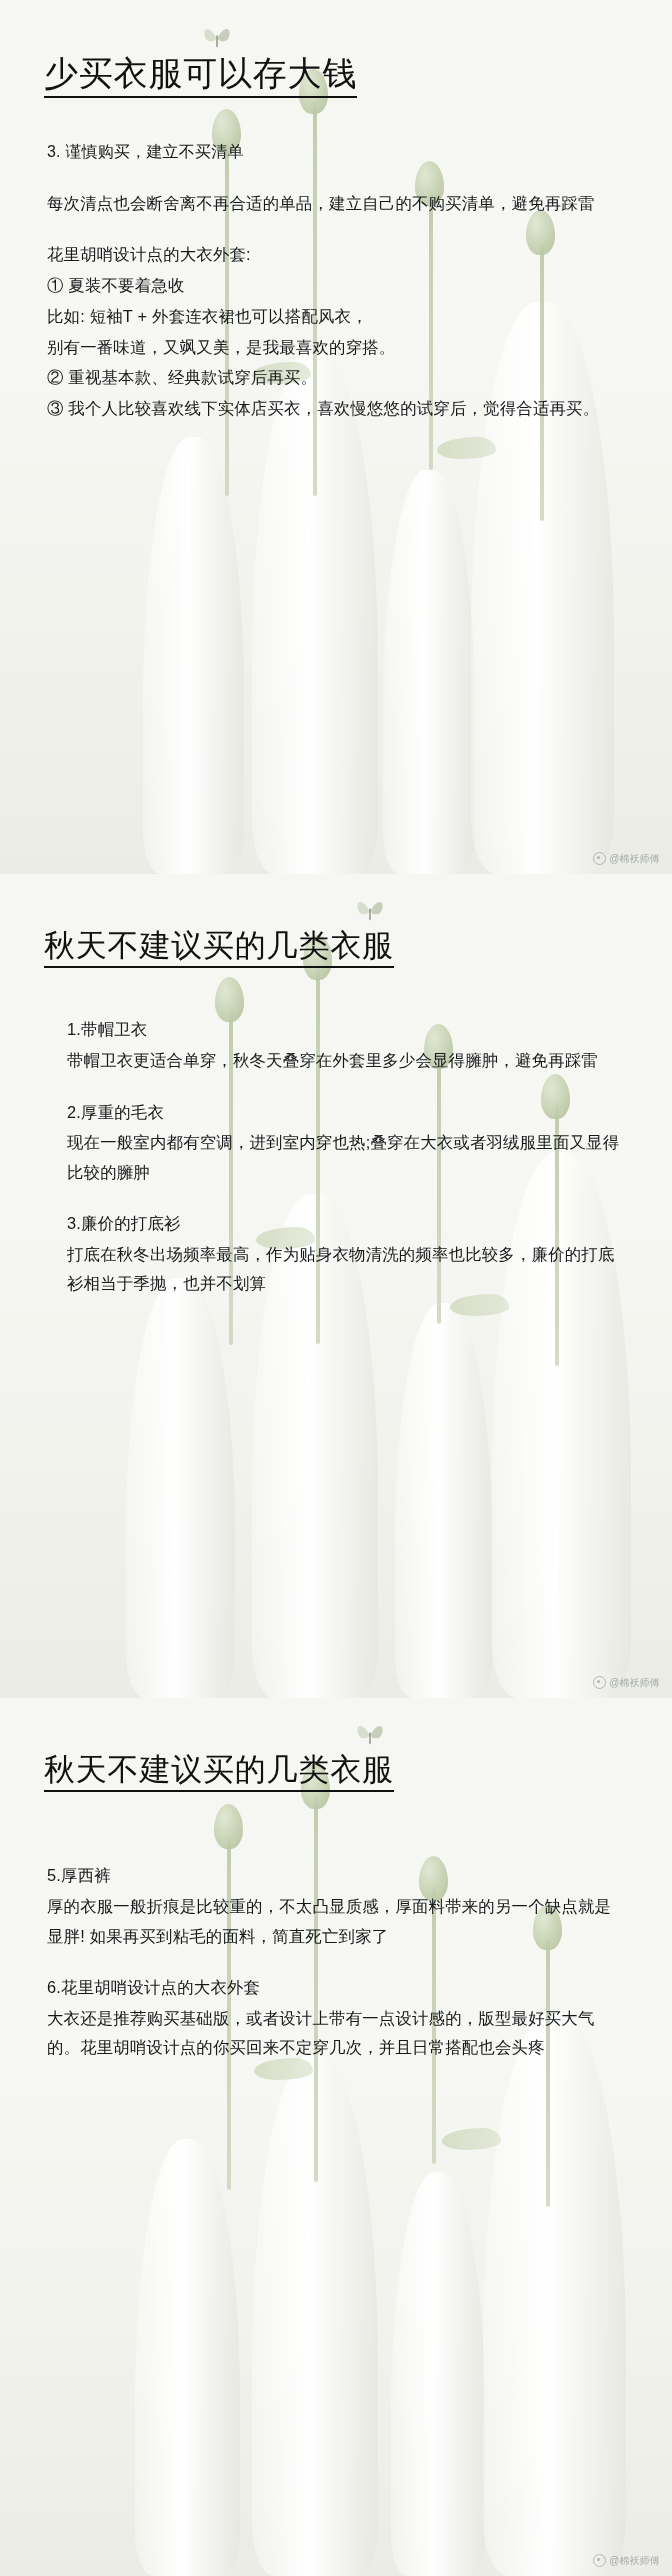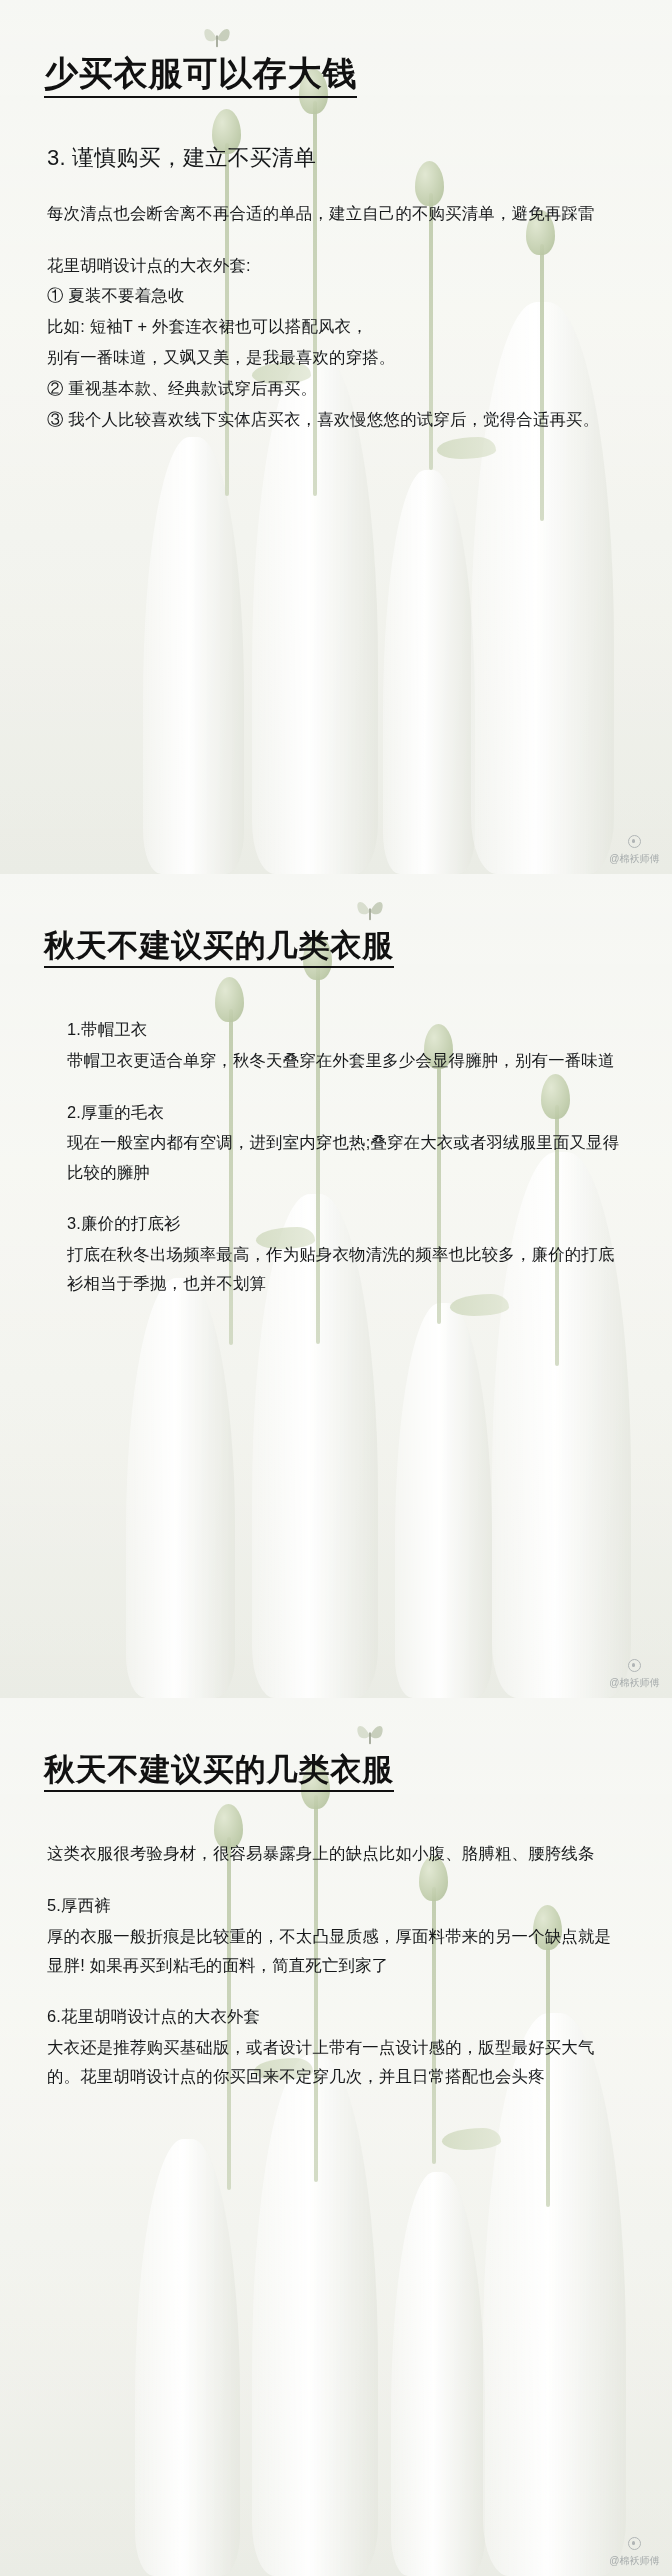--- a/index.html
+++ b/index.html
@@ -85,21 +85,21 @@
     opacity: 0.85;
   }
 
   .content {
     position: relative;
     z-index: 3;
   }
 
   .title {
     font-family: "DejaVu Sans", sans-serif;
-    font-weight: bold;
+    font-weight: normal;
     font-size: 34px;
     letter-spacing: 0.8px;
     color: #111111;
     padding: 0 0 0 44px;
     line-height: 1.25;
   }
   .title-1 { padding-top: 52px; }
   .title-underline {
     display: inline-block;
     border-bottom: 2.5px solid #111;
@@ -115,35 +115,34 @@
     letter-spacing: 0.2px;
   }
   .body p {
     margin: 0 0 14.3px 0;
   }
   .body .space-top { margin-top: 22px; }
   .body .tight { margin-bottom: 1.7px; }
 
   .heading-line {
     margin: 0 0 3.4px 0;
-    font-size: 22px;
+    font-size: 16px;
   }
 
   .watermark {
     position: absolute;
     right: 13.5px;
     bottom: 8.4px;
     font-size: 10px;
     color: #9aa0a2;
     z-index: 4;
     display: flex;
     align-items: center;
     gap: 3.4px;
     opacity: 0.85;
-    flex-direction: column;
   }
   .wm-eye {
     display: inline-block;
     width: 11px;
     height: 11px;
     border-radius: 50%;
     border: 0.8px solid #a6abad;
     position: relative;
   }
   .wm-eye::after {
@@ -239,21 +238,21 @@
       <rect x="19" y="18" width="2" height="14" rx="1" fill="#8d9481"></rect>
     </svg>
 
     <div class="content">
       <div class="title" style="padding-top:52px; font-size:31px;">
         <span class="title-underline">秋天不建议买的几类衣服</span>
       </div>
 
       <div class="body" style="padding-top:47px;margin-left:20px;">
         <p class="tight">1.带帽卫衣</p>
-        <p>带帽卫衣更适合单穿，秋冬天叠穿在外套里多少会显得臃肿，别有一番味道</p>
+        <p>带帽卫衣更适合单穿，秋冬天叠穿在外套里多少会显得臃肿，避免再踩雷</p>
         <p class="space-top tight">2.厚重的毛衣</p>
         <p>现在一般室内都有空调，进到室内穿也热;叠穿在大衣或者羽绒服里面又显得比较的臃肿</p>
         <p class="space-top tight">3.廉价的打底衫</p>
         <p>打底在秋冬出场频率最高，作为贴身衣物清洗的频率也比较多，廉价的打底衫相当于季抛，也并不划算</p>
       </div>
     </div>
 
     <div class="watermark">
       <span class="wm-eye"></span>
       <span>@棉袄师傅</span>
@@ -288,21 +287,20 @@
       <path d="M20 22 C28 6, 38 8, 34 20 C32 27, 24 26, 20 22 Z" fill="#b9c2ab" opacity="0.9"></path>
       <rect x="19" y="18" width="2" height="14" rx="1" fill="#8d9481"></rect>
     </svg>
 
     <div class="content">
       <div class="title" style="padding-top:52px; font-size:31px;">
         <span class="title-underline">秋天不建议买的几类衣服</span>
       </div>
 
       <div class="body" style="padding-top:47px;">
-        <p>这类衣服很考验身材，很容易暴露身上的缺点比如小腹、胳膊粗、腰胯线条</p>
         <p class="space-top tight">5.厚西裤</p>
         <p>厚的衣服一般折痕是比较重的，不太凸显质感，厚面料带来的另一个缺点就是显胖! 如果再买到粘毛的面料，简直死亡到家了</p>
         <p class="space-top tight">6.花里胡哨设计点的大衣外套</p>
         <p>大衣还是推荐购买基础版，或者设计上带有一点设计感的，版型最好买大气的。花里胡哨设计点的你买回来不定穿几次，并且日常搭配也会头疼</p>
       </div>
     </div>
 
     <div class="watermark">
       <span class="wm-eye"></span>
       <span>@棉袄师傅</span>

